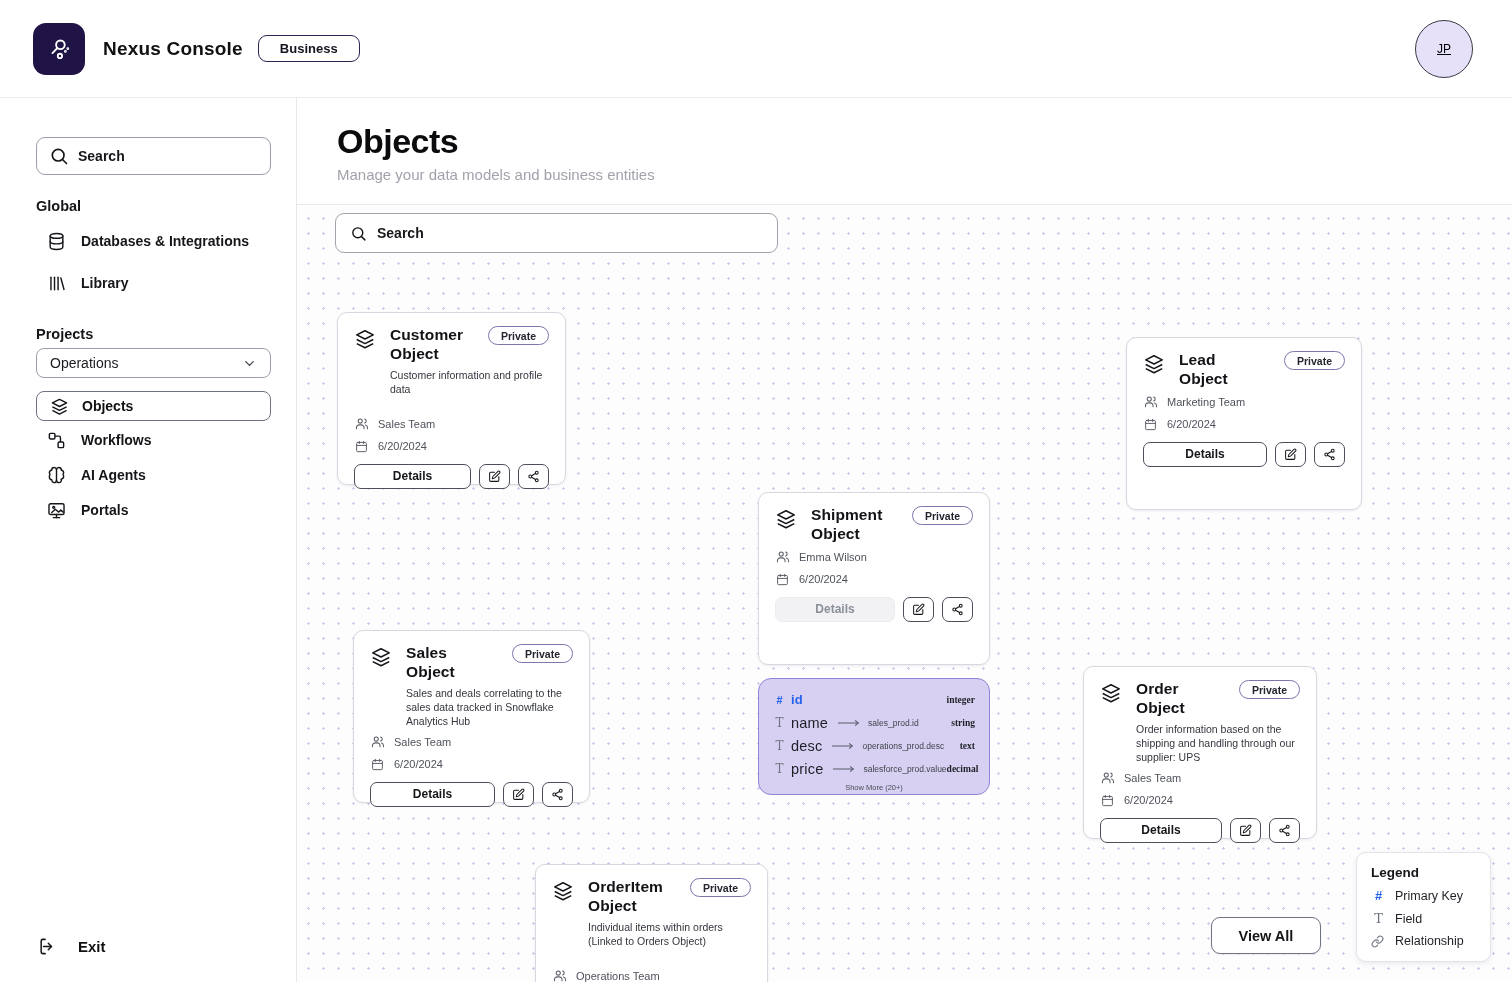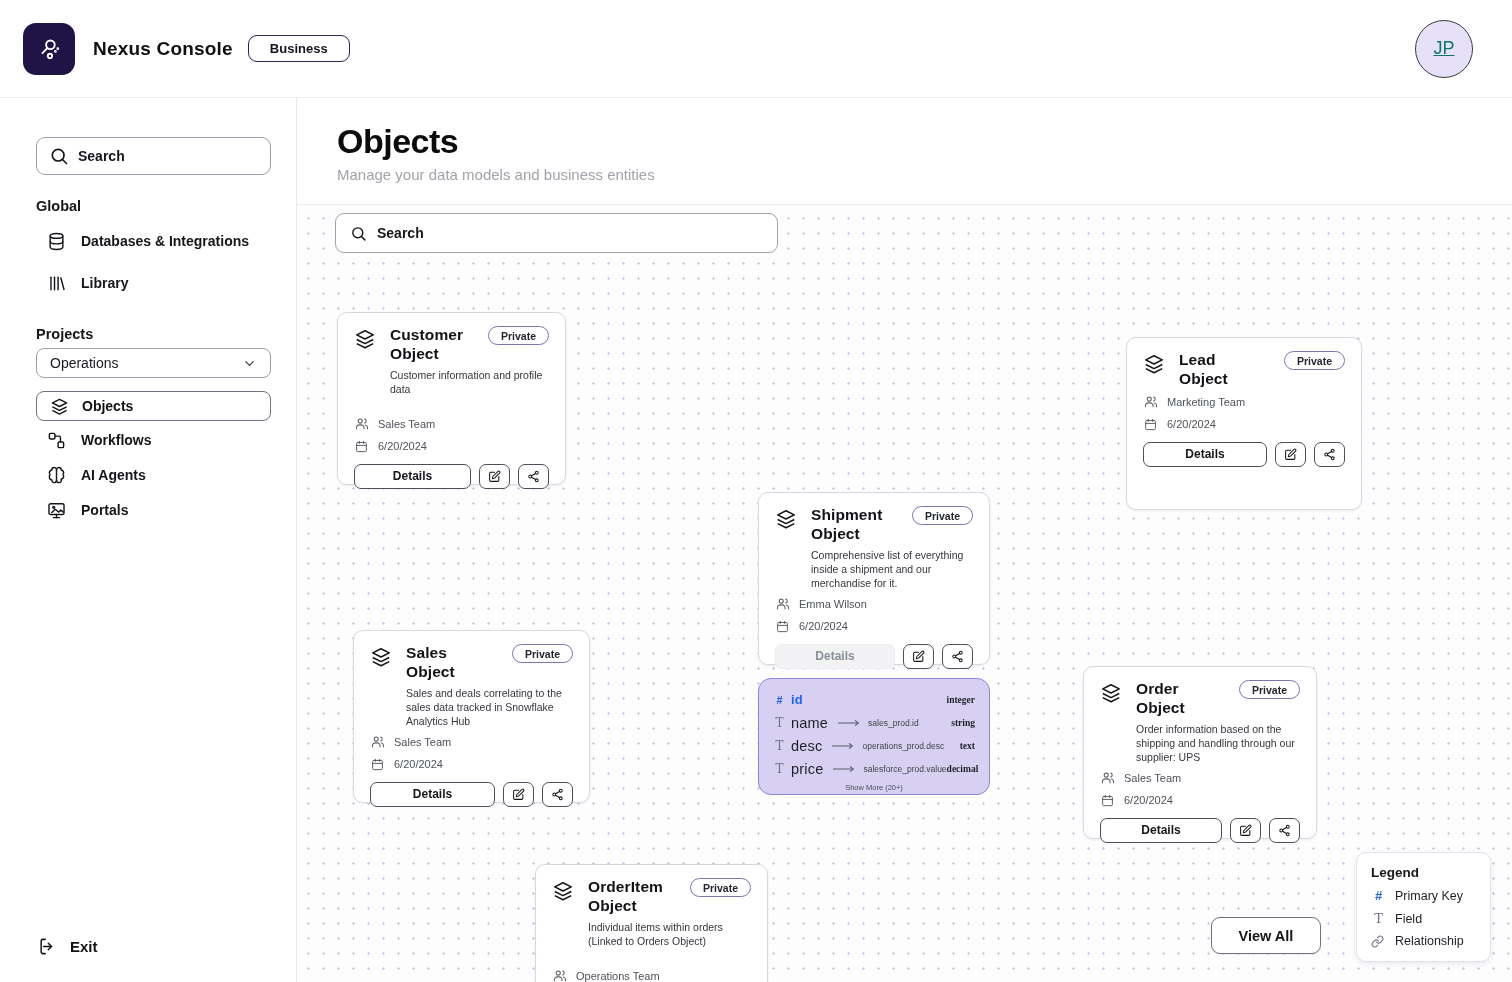--- a/index.html
+++ b/index.html
@@ -1,31 +1,31 @@
 <!DOCTYPE html>
 <html><head>
 <meta charset="utf-8">
 <style>
   * { margin:0; padding:0; box-sizing:border-box; }
   html,body { width:1512px; height:982px; overflow:hidden; background:#fff;
     font-family:"Liberation Sans", sans-serif; color:#111; }
 
   
   .header { position:absolute; top:0; left:0; width:1512px; height:98px;
-    display:flex; align-items:center; padding-left:23px; background:#fff;
+    display:flex; align-items:center; padding-left:33px; background:#fff;
     border-bottom:1px solid #ececf1; z-index:5; }
   .logo { width:52px; height:52px; border-radius:13px; background:#201345;
     display:flex; align-items:center; justify-content:center; margin-right:18px; }
   .app-title { font-size:19px; font-weight:700; letter-spacing:.2px; margin-right:15px; }
   .plan-badge { border:1.5px solid #2b2553; border-radius:9px; padding:5px 21px;
     font-size:13px; font-weight:700; color:#15141f; background:#fff; }
   .header-spacer { flex:1; }
   .avatar { width:58px; height:58px; border-radius:50%; background:#e6e1f8;
     border:1.5px solid #3a3a44; display:flex; align-items:center; justify-content:center;
-    font-size:18px; color:#0f766e; margin-right:39px;text-decoration:underline; }
+    font-size:12px; color:#000000; margin-right:39px;text-decoration:underline; }
 
   
   .sidebar { position:absolute; top:98px; left:0; width:297px; bottom:0;
     background:#fff; border-right:1px solid #e7e7ec; }
   .side-search { position:absolute; top:39px; left:36px; width:235px; height:38px;
     border:1px solid #9aa0aa; border-radius:9px; display:flex; align-items:center;
     padding:0 12px; gap:9px; background:#fff; }
   .side-search input, .canvas-search input { border:none; outline:none; flex:1;
     font-family:"Liberation Sans",sans-serif; font-size:14px; font-weight:600;
     color:#111; background:transparent; min-width:0; }
@@ -36,21 +36,21 @@
   .nav-icon { width:20px; height:20px; display:flex; align-items:center; justify-content:center; }
   .project-select { position:absolute; top:250px; left:36px; width:235px; height:30px;
     border:1px solid #9aa0aa; border-radius:8px; background:#fff; display:flex;
     align-items:center; padding:0 13px; font-size:14px; color:#1a1b20; cursor:pointer; }
   .project-select .sel-label { flex:1; }
   .nav-item-active { position:absolute; top:293px; left:36px; width:235px; height:30px;
     border:1px solid #6d7380; border-radius:8px; background:#fff; display:flex;
     align-items:center; gap:13px; padding:0 12px; font-size:14px; font-weight:700;
     color:#111; cursor:pointer; }
   .exit-row { position:absolute; bottom:26px; left:38px; display:flex; align-items:center;
-    gap:13px; font-size:15px; font-weight:700; cursor:pointer; }
+    gap:21px; font-size:15px; font-weight:700; cursor:pointer; }
 
   
   .main { position:absolute; top:98px; left:297px; right:0; bottom:0; background:#fff; }
   .page-head { height:107px; border-bottom:1px solid #e9e9ee; padding:24px 0 0 40px; }
   .page-title { font-size:34px; font-weight:800; letter-spacing:-.5px; color:#0b0b0e; }
   .page-subtitle { margin-top:5px; font-size:15px; color:#a2a2ab; }
 
   .canvas { position:absolute; top:107px; left:0; right:0; bottom:0; overflow:hidden;
     background-color:#fdfdfe;
     background-image:radial-gradient(circle, rgba(150,125,210,.42) 1.2px, transparent 1.2px);
@@ -374,21 +374,20 @@
           <path d="M12 3 3 7.5 12 12l9-4.5L12 3z"></path>
             <path d="M3 12.5 12 17l9-4.5"></path>
             <path d="M3 17 12 21.5 21 17"></path>
           </svg>
         <div class="card-titles">
           <span>Shipment</span>
             <span>Object</span>
         </div>
         <div class="badge-private">Private</div>
       </div>
-      <div class="card-desc">Comprehensive list of everything inside a shipment and our merchandise for it.</div>
       <div class="meta-row meta-owner">
         <span class="meta-icon">
           <svg width="14" height="14" viewBox="0 0 24 24" fill="none" stroke="currentColor" stroke-width="1.8" stroke-linecap="round">
               <circle cx="9" cy="7" r="3.5"></circle>
               <path d="M2.5 20v-1.5a5 5 0 0 1 5-5h3a5 5 0 0 1 5 5V20"></path>
               <path d="M16.5 3.6a3.5 3.5 0 0 1 0 6.8"></path>
               <path d="M21.5 20v-1.5a5 5 0 0 0-3.5-4.77"></path>
             </svg>
         </span>
         <span>Emma Wilson</span>

